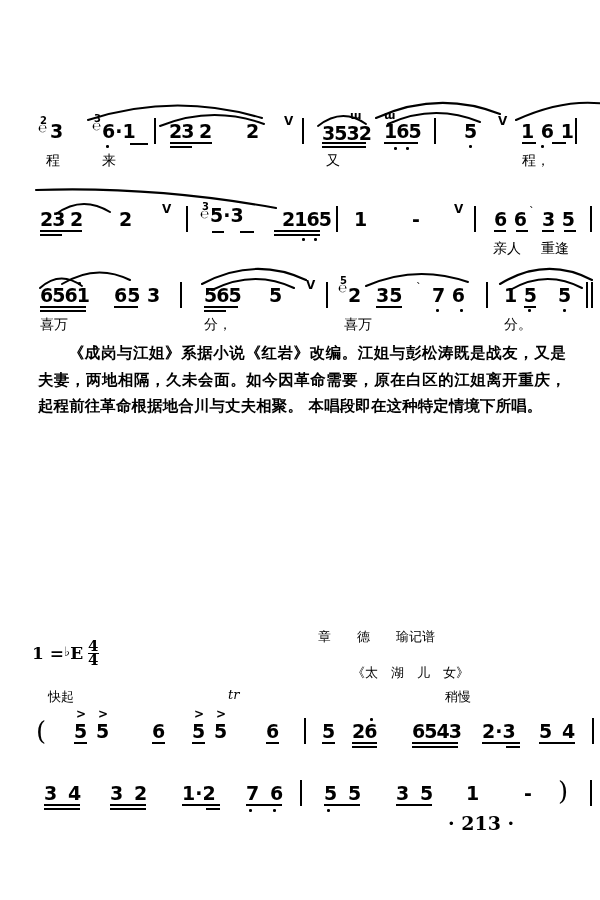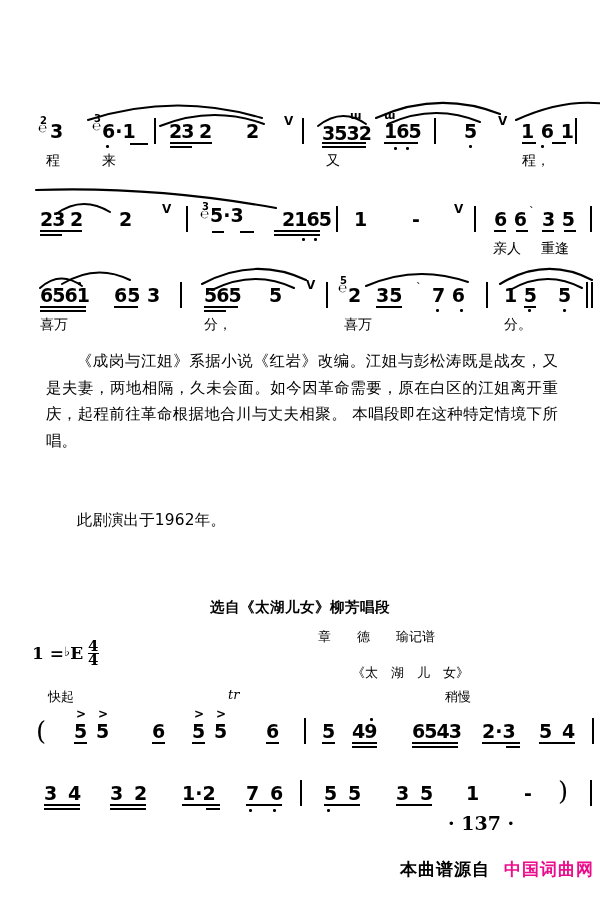--- a/index.html
+++ b/index.html
@@ -135,21 +135,21 @@
     position: absolute;
     left: 38px;
     width: 528px;
     font-family: "DejaVu Sans", "Liberation Sans", sans-serif;
     font-size: 15.4px;
     line-height: 26.5px;
     text-align: justify;
     text-justify: inter-ideograph;
     letter-spacing: 0.2px;
   }
-  .prose p { margin: 8px; text-indent: 2em; }
+  .prose p { margin: 0; text-indent: 2em; font-weight: bold; }
 
   
   .songtitle {
     position: absolute;
     left: 0; width: 600px;
     text-align: center;
     font-family: "DejaVu Sans", "Liberation Sans", sans-serif;
     font-size: 24px;
     font-weight: bold;
     letter-spacing: 3px;
@@ -428,25 +428,21 @@
 
     <div class="endbar" style="left:552px; top:14px">
       <i style="left:0"></i>
         <i style="left:5px"></i>
     </div>
   </div>
 
   <div class="prose" style="top:340px">
     <p>《成岗与江姐》系据小说《红岩》改编。江姐与彭松涛既是战友，又是夫妻，两地相隔，久未会面。如今因革命需要，原在白区的江姐离开重庆，起程前往革命根据地合川与丈夫相聚。 本唱段即在这种特定情境下所唱。</p>
   </div>
-  <div class="prose" style="top:499px">
-    <p>此剧演出于1962年。</p>
-  </div>
-
-  <div class="songsub" style="top:598px">选自《太湖儿女》柳芳唱段</div>
+
 
   <div class="credit" style="left:318px; top:628px">章　　德　　瑜记谱</div>
   <div class="credit" style="left:352px; top:664px">《太　湖　儿　女》</div>
 
   <div class="keysig" style="left:32px; top:640px">
     <span>1 =</span><span class="flat">♭</span><span>E</span><span class="frac"><span class="numr">4</span><span class="den">4</span></span>
   </div>
 
   <div class="expr" style="left:48px; top:690px">快起</div>
   <div class="expr it" style="left:228px; top:688px">tr</div>
@@ -473,21 +469,21 @@
     <div class="cell num" style="left:180px; top:16px">5</div>
 
     <div class="cell num" style="left:232px; top:16px">6</div>
     <div class="beam" style="left:232px; top:36px; width:13px"></div>
 
     <div class="barline" style="left:270px; top:12px"></div>
 
     <div class="cell num" style="left:288px; top:16px">5</div>
     <div class="beam" style="left:288px; top:36px; width:13px"></div>
 
-    <div class="cell num tight" style="left:318px; top:16px">49</div>
+    <div class="cell num tight" style="left:318px; top:16px">26</div>
     <div class="beam" style="left:318px; top:36px; width:25px"></div>
     <div class="beam" style="left:318px; top:40px; width:25px"></div>
     <div class="dothigh" style="left:336px; top:12px"></div>
 
     <div class="cell num tight" style="left:378px; top:16px">6543</div>
     <div class="beam" style="left:378px; top:36px; width:46px"></div>
     <div class="beam" style="left:378px; top:40px; width:46px"></div>
 
     <div class="cell num" style="left:448px; top:16px">2·3</div>
     <div class="beam" style="left:448px; top:36px; width:38px"></div>
@@ -533,19 +529,16 @@
     <div class="beam" style="left:362px; top:36px; width:36px"></div>
 
     <div class="cell num" style="left:432px; top:16px">1</div>
     <div class="cell num" style="left:490px; top:16px">-</div>
 
     <div class="paren" style="left:524px; top:10px">)</div>
 
     <div class="barline" style="left:556px; top:12px"></div>
   </div>
 
-  <div class="pagenum" style="left:448px; top:812px">· 137 ·</div>
-
-  <div class="footer">
-    <span class="ftxt">本曲谱源自</span><span class="fsite" id="site-name" style="color: rgb(236, 13, 140);">中国词曲网</span>
-  </div>
+  <div class="pagenum" style="left:448px; top:812px">· 213 ·</div>
+
 
 </div>
 
 </body></html>

